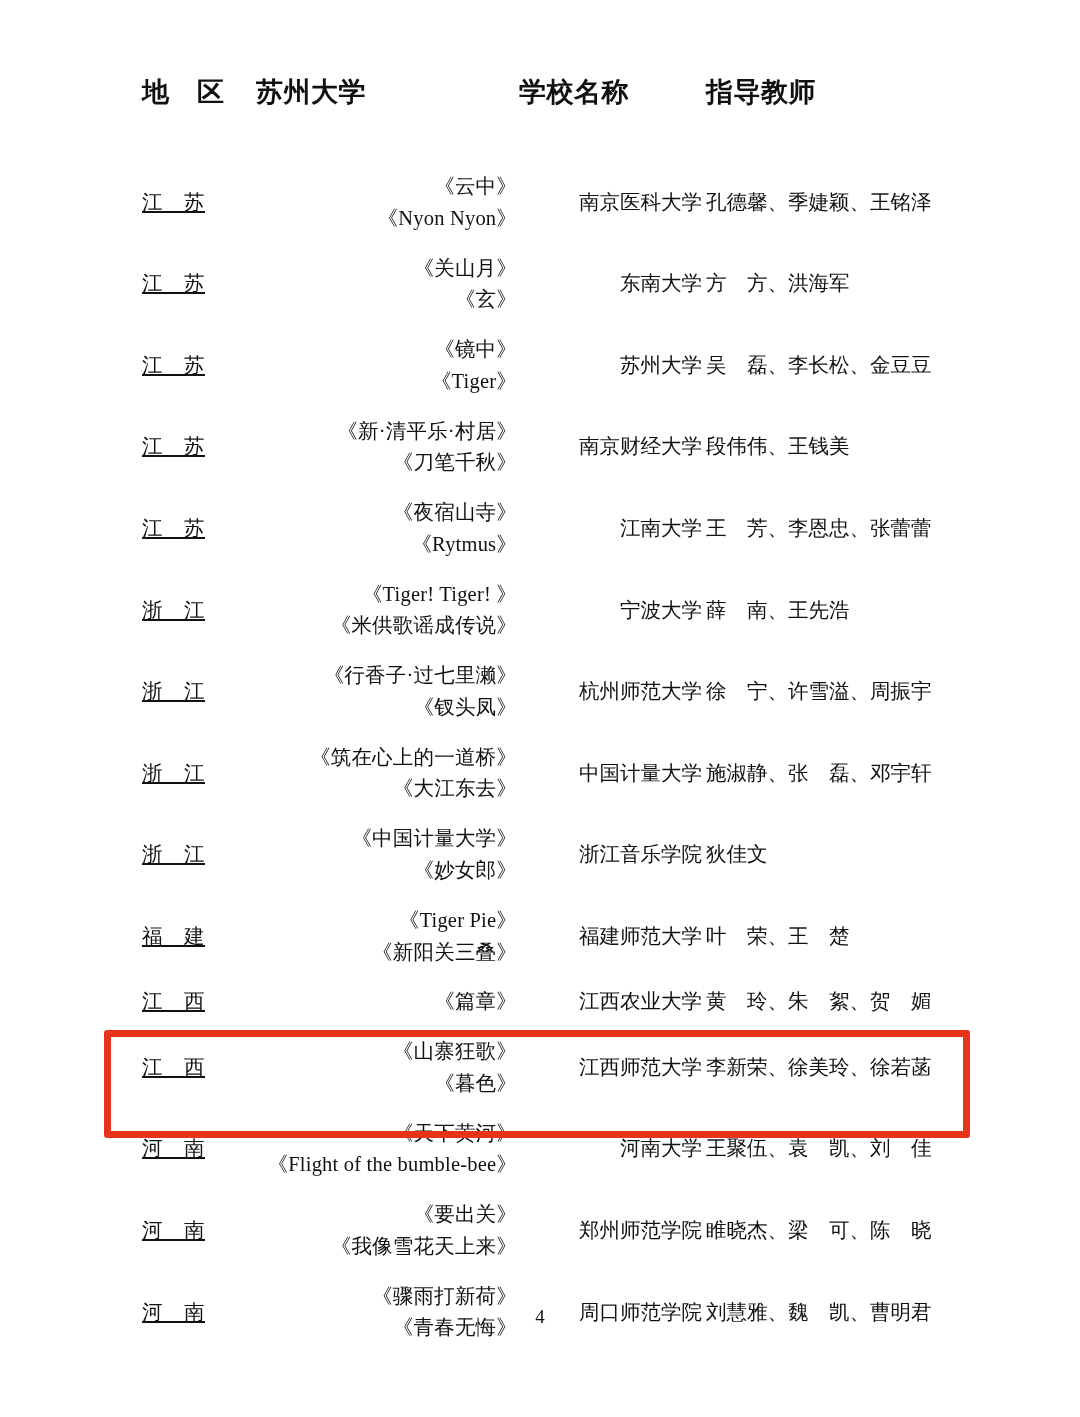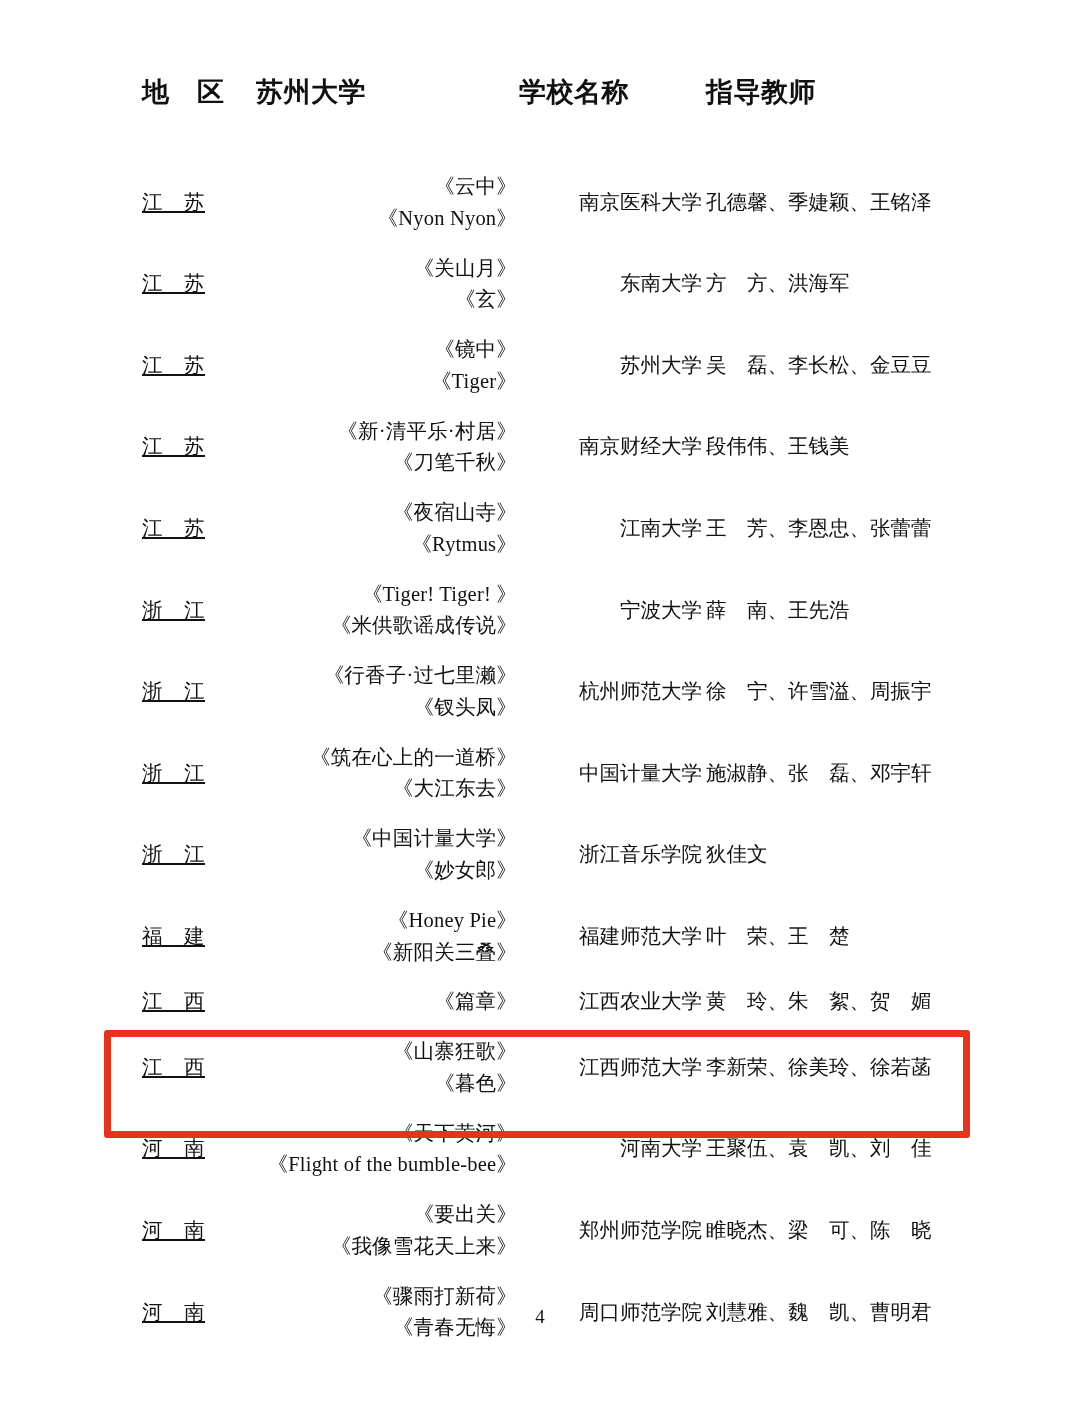--- a/index.html
+++ b/index.html
@@ -191,21 +191,21 @@
           <td class="program">
             <span class="line2">《中国计量大学》</span>
             <span class="line2">《妙女郎》</span>
           </td>
           <td class="school">浙江音乐学院</td>
           <td class="teacher">狄佳文</td>
         </tr>
         <tr>
           <td class="region">福　建</td>
           <td class="program">
-            <span class="line2">《Honey Pie》</span>
+            <span class="line2">《Tiger Pie》</span>
             <span class="line2">《新阳关三叠》</span>
           </td>
           <td class="school">福建师范大学</td>
           <td class="teacher">叶　荣、王　楚</td>
         </tr>
         <tr>
           <td class="region">江　西</td>
           <td class="program">
             <span class="line2">《篇章》</span>
           </td>

